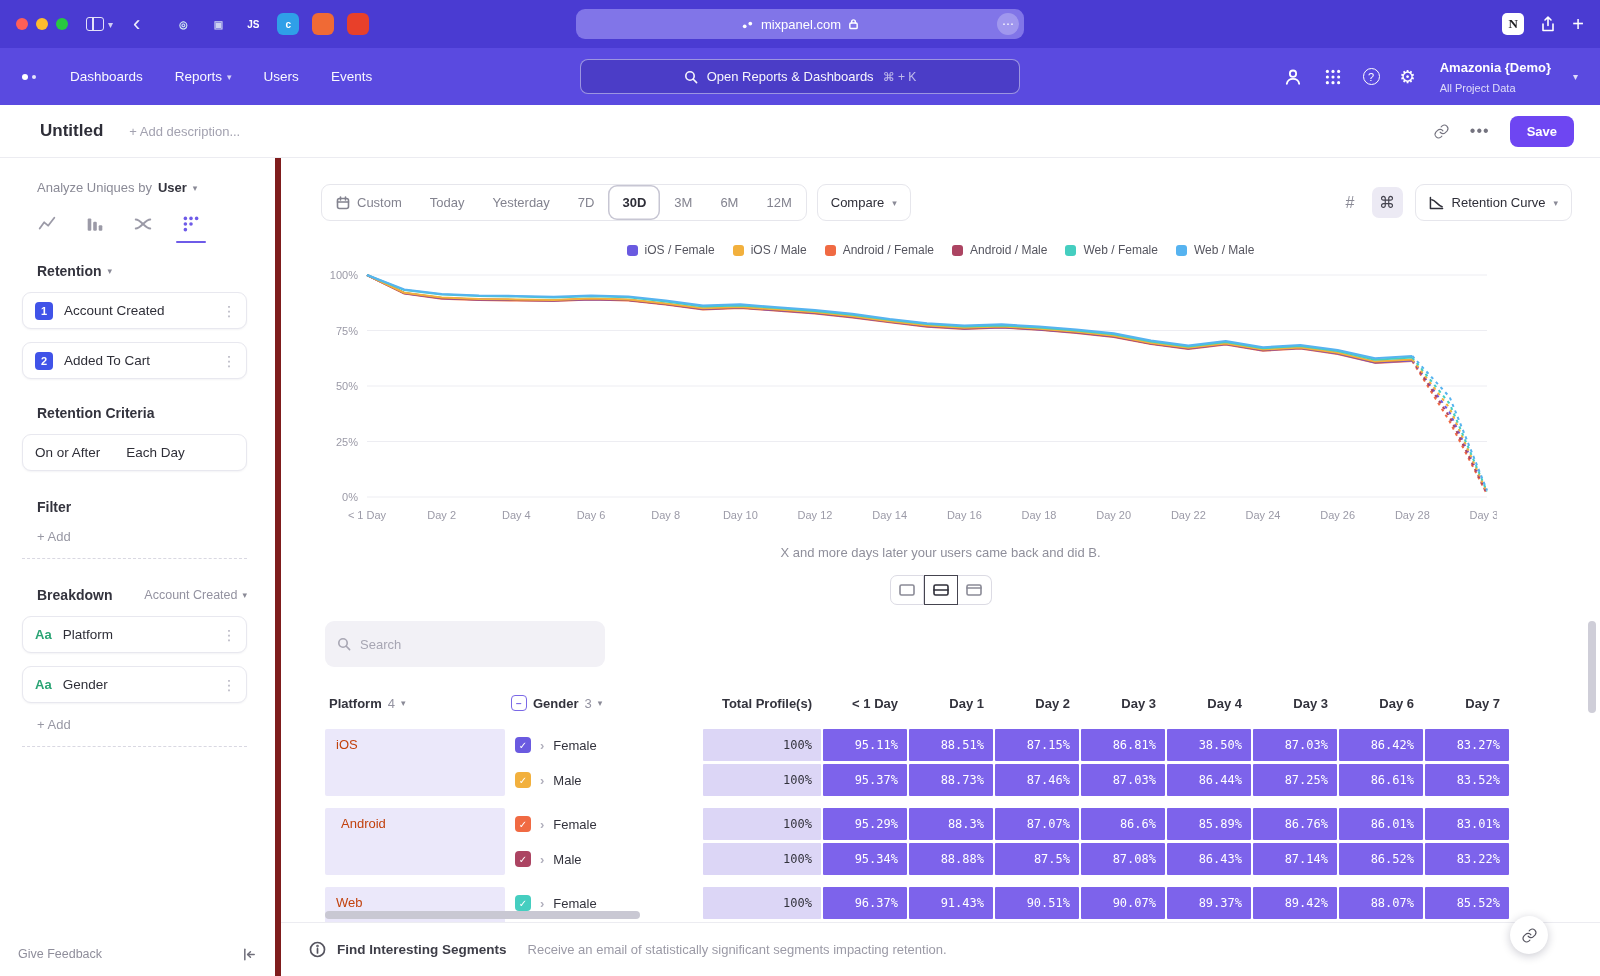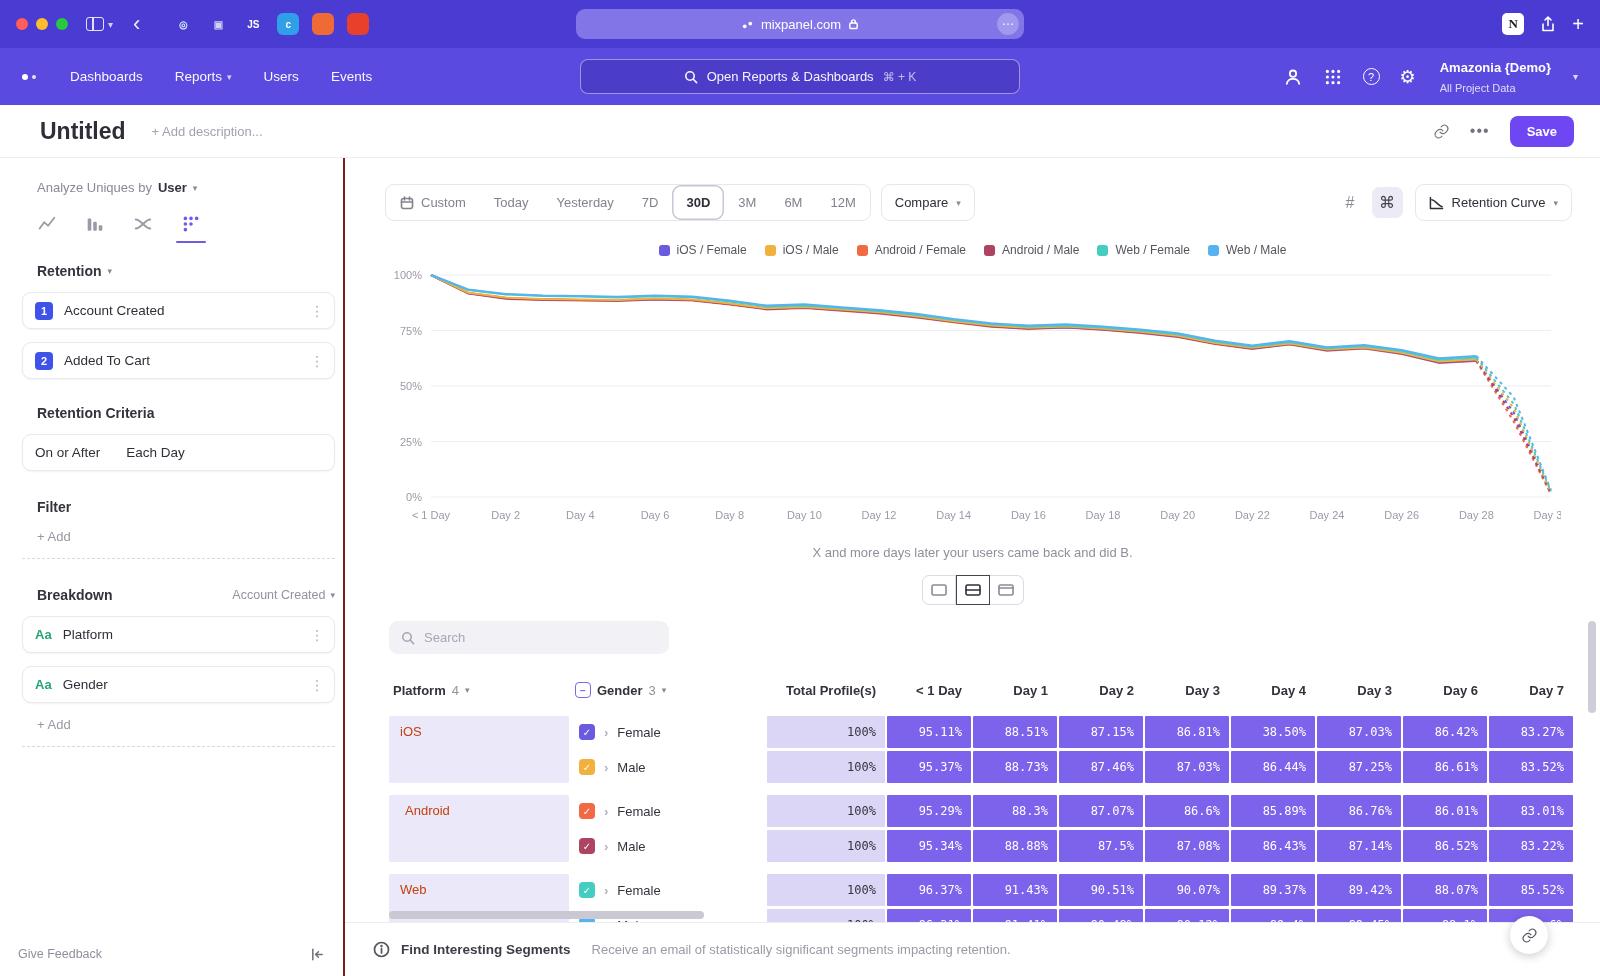--- a/index.html
+++ b/index.html
@@ -44,29 +44,29 @@
   .nav-ic { display:flex; align-items:center; justify-content:center; width:20px; height:20px; }
   .q-icon { width:17px; height:17px; border:1.5px solid #fff; border-radius:50%; display:flex; align-items:center; justify-content:center; font-size:11px; }
   .gear { font-size:18px; line-height:1; }
   .account { text-align:left; line-height:1.25; margin-left:4px; }
   .account-name { font-size:13px; font-weight:bold; color:#fff; }
   .account-sub { font-size:11px; color:rgba(255,255,255,.8); }
   .acct-chev { color:rgba(255,255,255,.8); font-size:10px; margin-left:2px; }
 
   
   .title-bar { height:53px; background:#fff; border-bottom:1px solid #ececf1; display:flex; align-items:center; padding:0 26px; }
-  .report-title { font-size:23px; font-weight:600; color:#2e2e38; margin-left:14px; }
+  .report-title { font-size:17px; font-weight:600; color:#2e2e38; margin-left:14px; }
   .desc-ph { font-size:13px; color:#a3a2b0; margin-left:26px; }
   .tb-right { margin-left:auto; display:flex; align-items:center; gap:20px; color:#74737f; }
   .ellipsis { font-size:16px; letter-spacing:1px; color:#74737f; }
   .save-btn { background:#6e46f2; color:#fff; font-size:13px; font-weight:600; border:none; border-radius:8px; padding:8px 17px; }
 
   
   .content { display:flex; height:818px; }
-  .sidebar { width:345px; border-right:2px solid #7f1d1d; position:relative; padding:22px 8px 0 22px; flex-shrink:0; }
+  .sidebar { width:281px; border-right:6px solid #7f1d1d; position:relative; padding:22px 28px 0 22px; flex-shrink:0; }
   .main { flex:1; display:flex; flex-direction:column; position:relative; min-width:0; }
 
   
   .analyze-row { font-size:13px; color:#8a8a96; padding-left:15px; display:flex; align-items:center; gap:6px; }
   .analyze-row b { color:#33333d; font-weight:600; }
   .analyze-row .chev { font-size:9px; color:#8a8a96; }
   .tabs-row { display:flex; gap:20px; padding-left:11px; margin-top:20px; }
   .tab-ic { width:28px; padding-bottom:10px; display:flex; justify-content:center; color:#9b9aa7; position:relative; }
   .tab-ic.active { color:#6e5be8; }
   .tab-ic.active::after { content:""; position:absolute; bottom:0; left:-1px; right:-1px; height:2.5px; background:#6e5be8; border-radius:2px; }
@@ -109,21 +109,21 @@
 
   .vtoggle { display:flex; justify-content:center; margin-top:15px; }
   .vt-btn { width:34px; height:30px; border:1px solid #dcdbe4; background:#fff; display:flex; align-items:center; justify-content:center; color:#8a8a96; }
   .vt-btn:first-child{ border-radius:7px 0 0 7px; }
   .vt-btn:last-child{ border-radius:0 7px 7px 0; border-left:none; }
   .vt-btn.mid { border-color:#45444f; color:#2e2e38; z-index:2; }
 
   
   .table-section { margin:16px 0 0 44px; flex:1; min-height:0; overflow:hidden; position:relative;
     --cols: 180px 194px 118px repeat(8, 84px); }
-  .search-pill { width:280px; height:33px; background:#f2f1f6; border-radius:9px; display:flex; align-items:center;
+  .search-pill { width:280px; height:46px; background:#f2f1f6; border-radius:9px; display:flex; align-items:center;
     gap:9px; padding:0 12px; color:#a7a6b3; font-size:13px; }
   .t-header { display:grid; grid-template-columns:var(--cols); column-gap:2px; align-items:center; margin-top:20px; height:32px; }
   .th { font-size:13px; color:#33333d; font-weight:bold; }
   .th-flex { display:flex; align-items:center; gap:6px; padding-left:4px; }
   .th .count { color:#9392a0; font-weight:normal; }
   .th .chev { font-size:9px; color:#8a8a96; font-weight:normal; }
   .th.rt { text-align:right; padding-right:9px; }
   .cb { width:16px; height:16px; border-radius:4px; display:flex; align-items:center; justify-content:center;
     color:#fff; font-size:10px; flex-shrink:0; }
   .cb.indet { border:1.5px solid #7a68e6; background:#fff; color:#7a68e6; font-weight:bold; }

